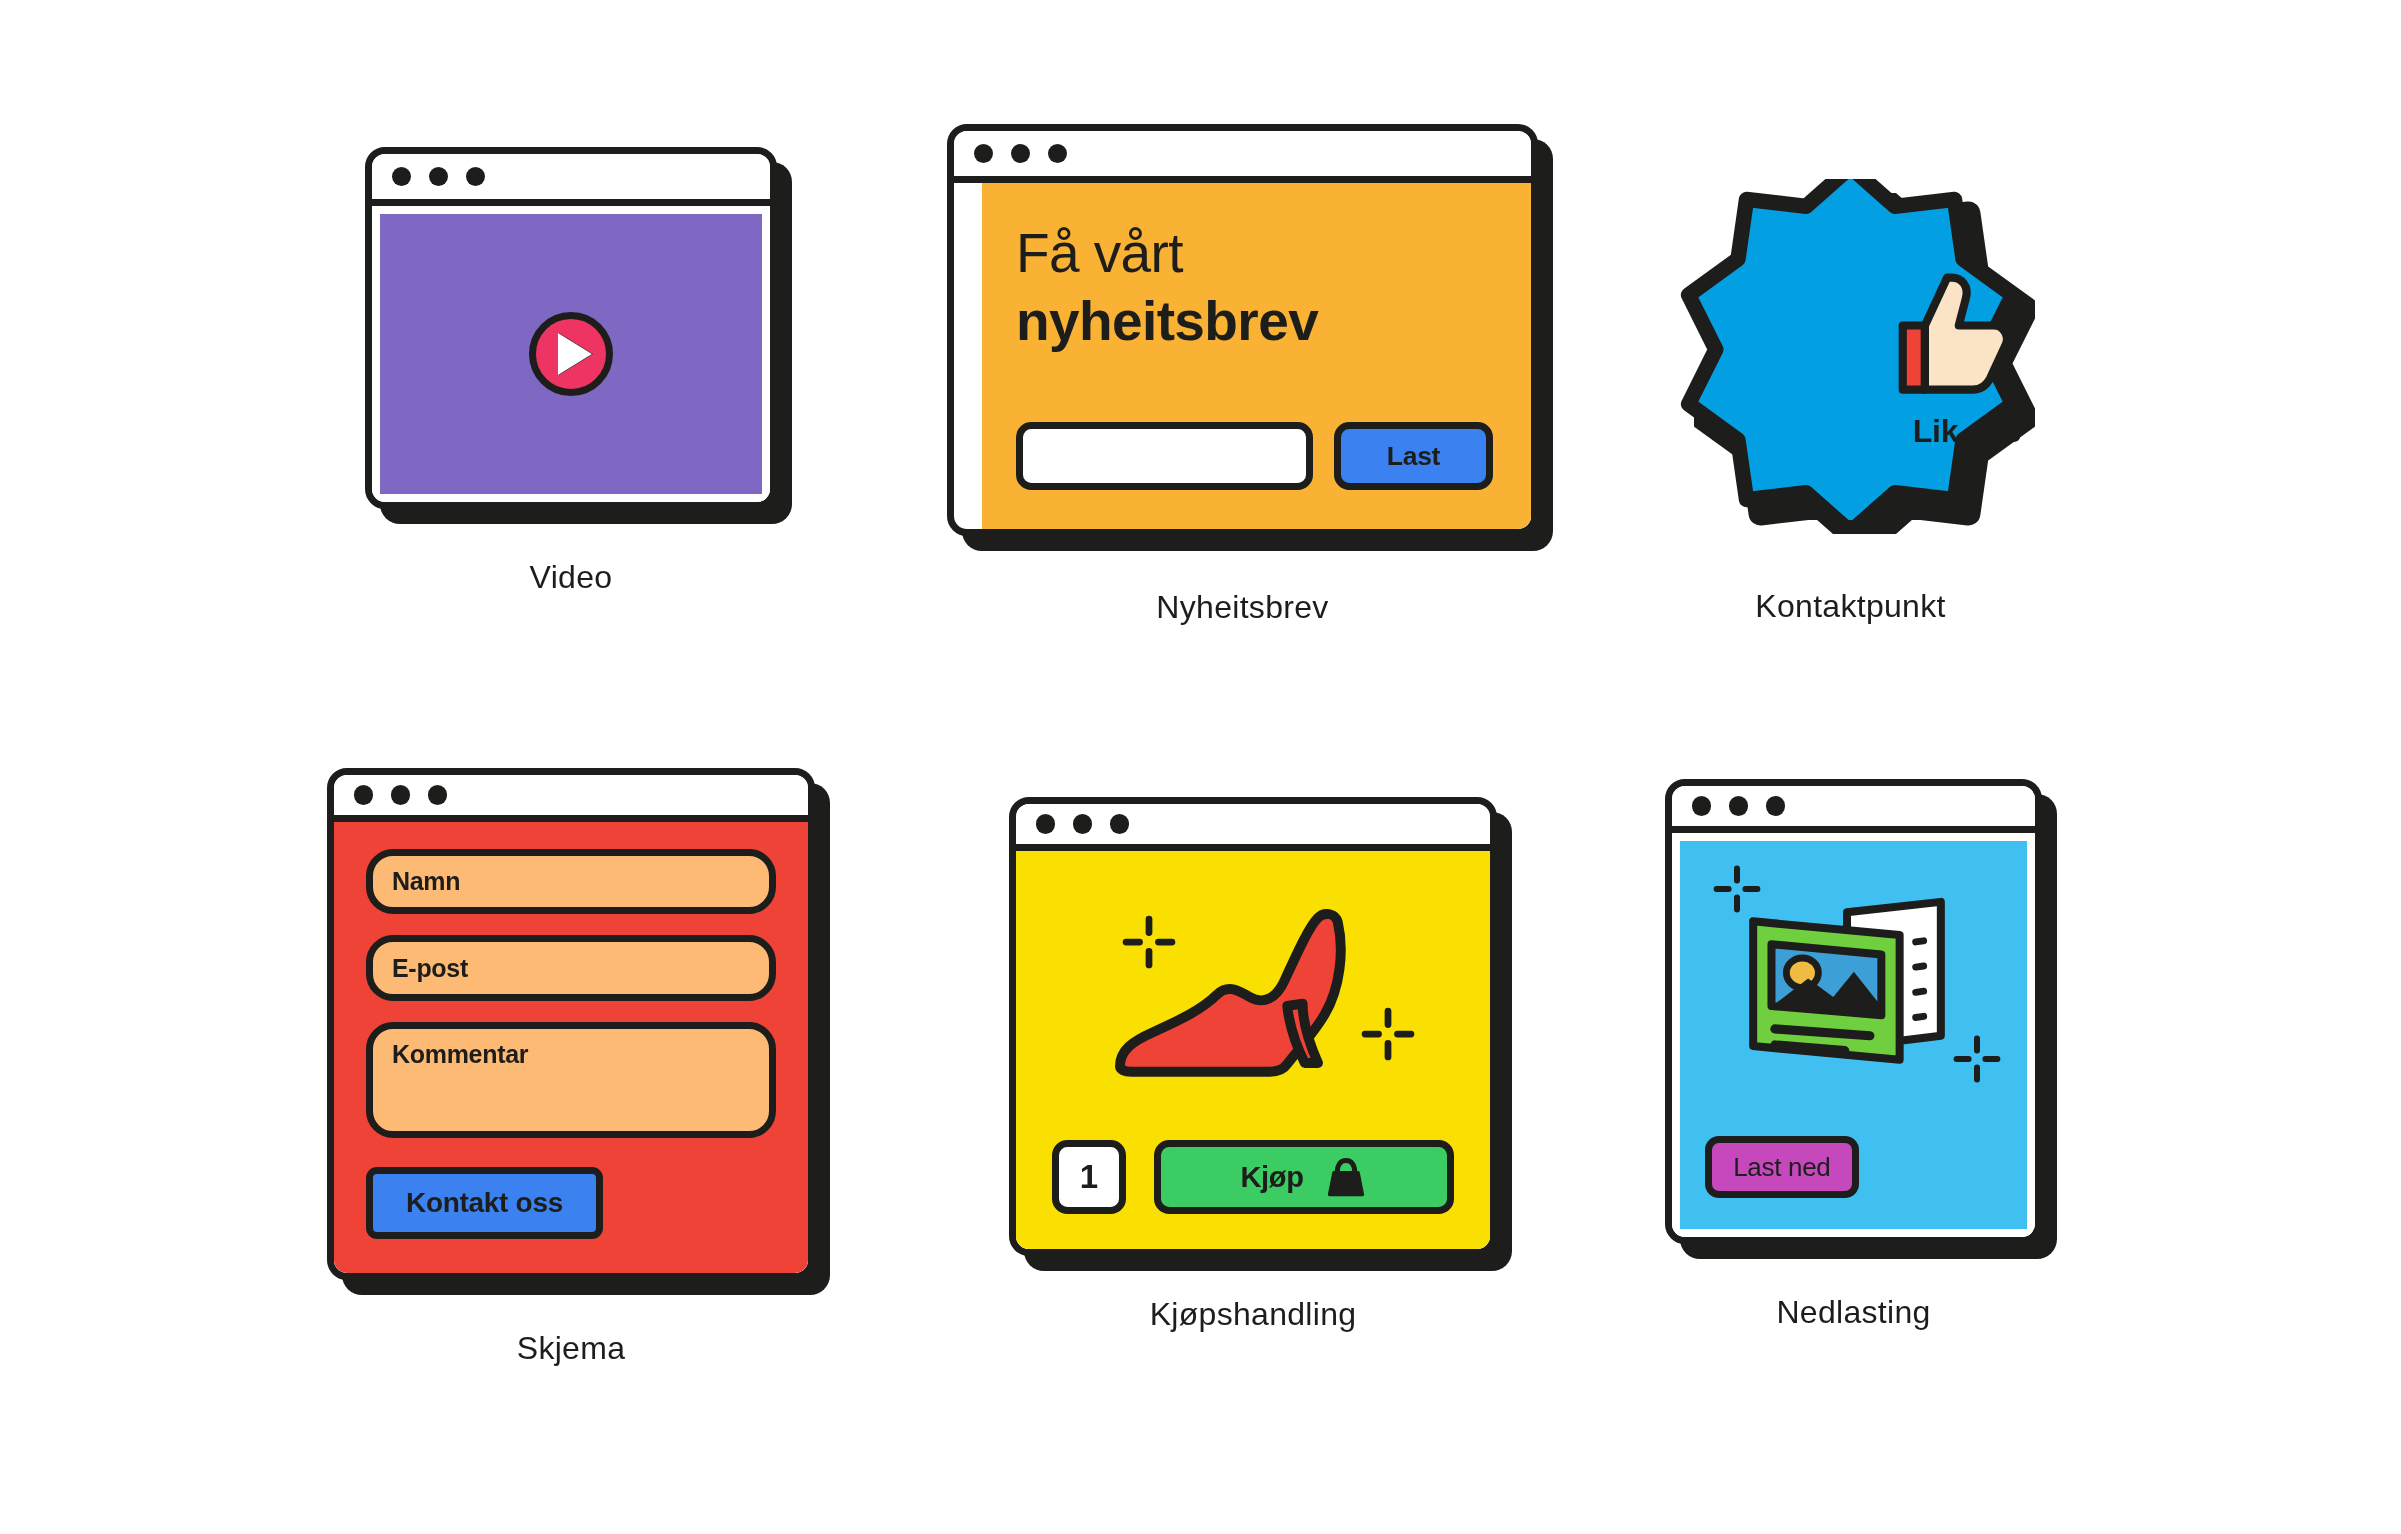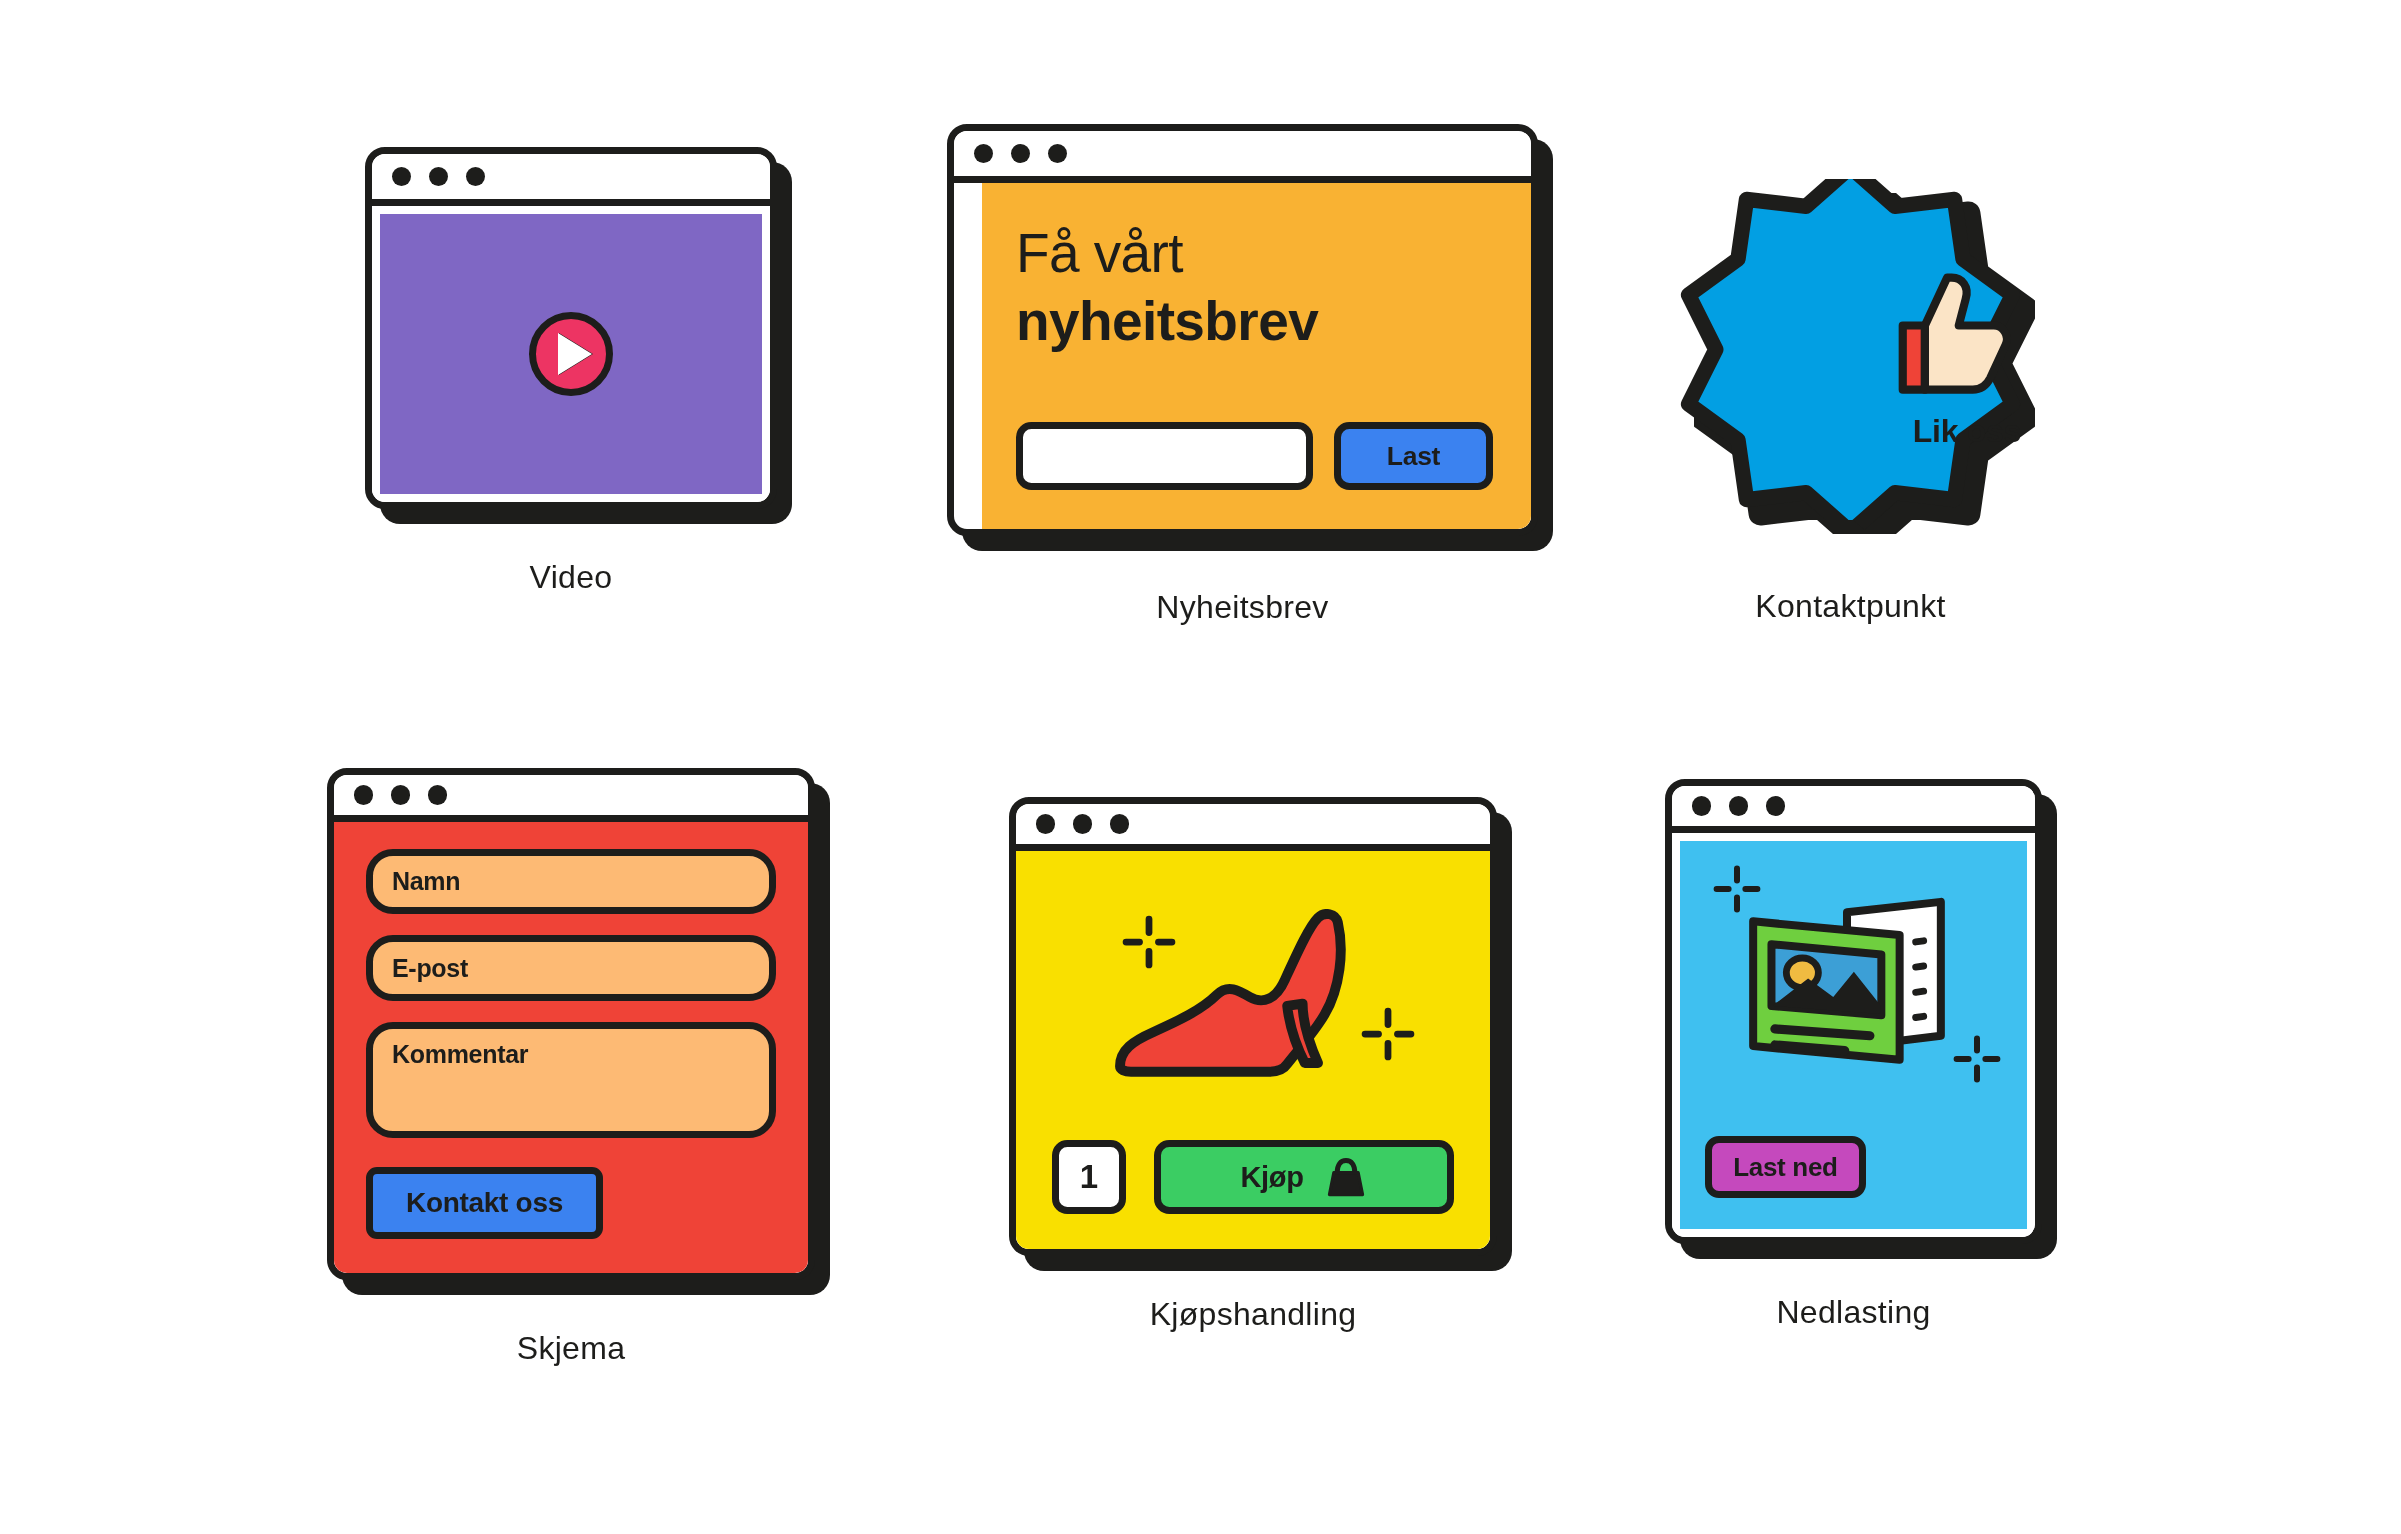--- a/index.html
+++ b/index.html
@@ -180,21 +180,21 @@
 
   
   .dl-item { left: 1665px; top: 779px; width: 377px; height: 465px; }
   .dl-item .win-bar { height: 47px; }
   .dl-screen { background: #3fc0f0; }
   .dl-book { position: absolute; left: 64px; top: 53px; width: 206px; height: 176px; }
   .dl-btn {
     position: absolute; left: 25px; bottom: 31px;
     background: #c549bd; border: 7.6px solid #1d1d1b; border-radius: 14px;
     padding: 8.2px 21px;
-    font-size: 26px; font-weight: bold; color: #1d1d1b; letter-spacing: -0.3px;
+    font-size: 26px; font-weight: normal; color: #1d1d1b; letter-spacing: -0.3px;
   }
   .dl-btn::after {
     content: ""; position: absolute; left: 5.9px; top: 5.9px; right: -14px; bottom: -14px;
     background: #1d1d1b; border-radius: 14px; z-index: -1;
   }
 </style>
 </head>
 <body>
 
 <div id="stage">

